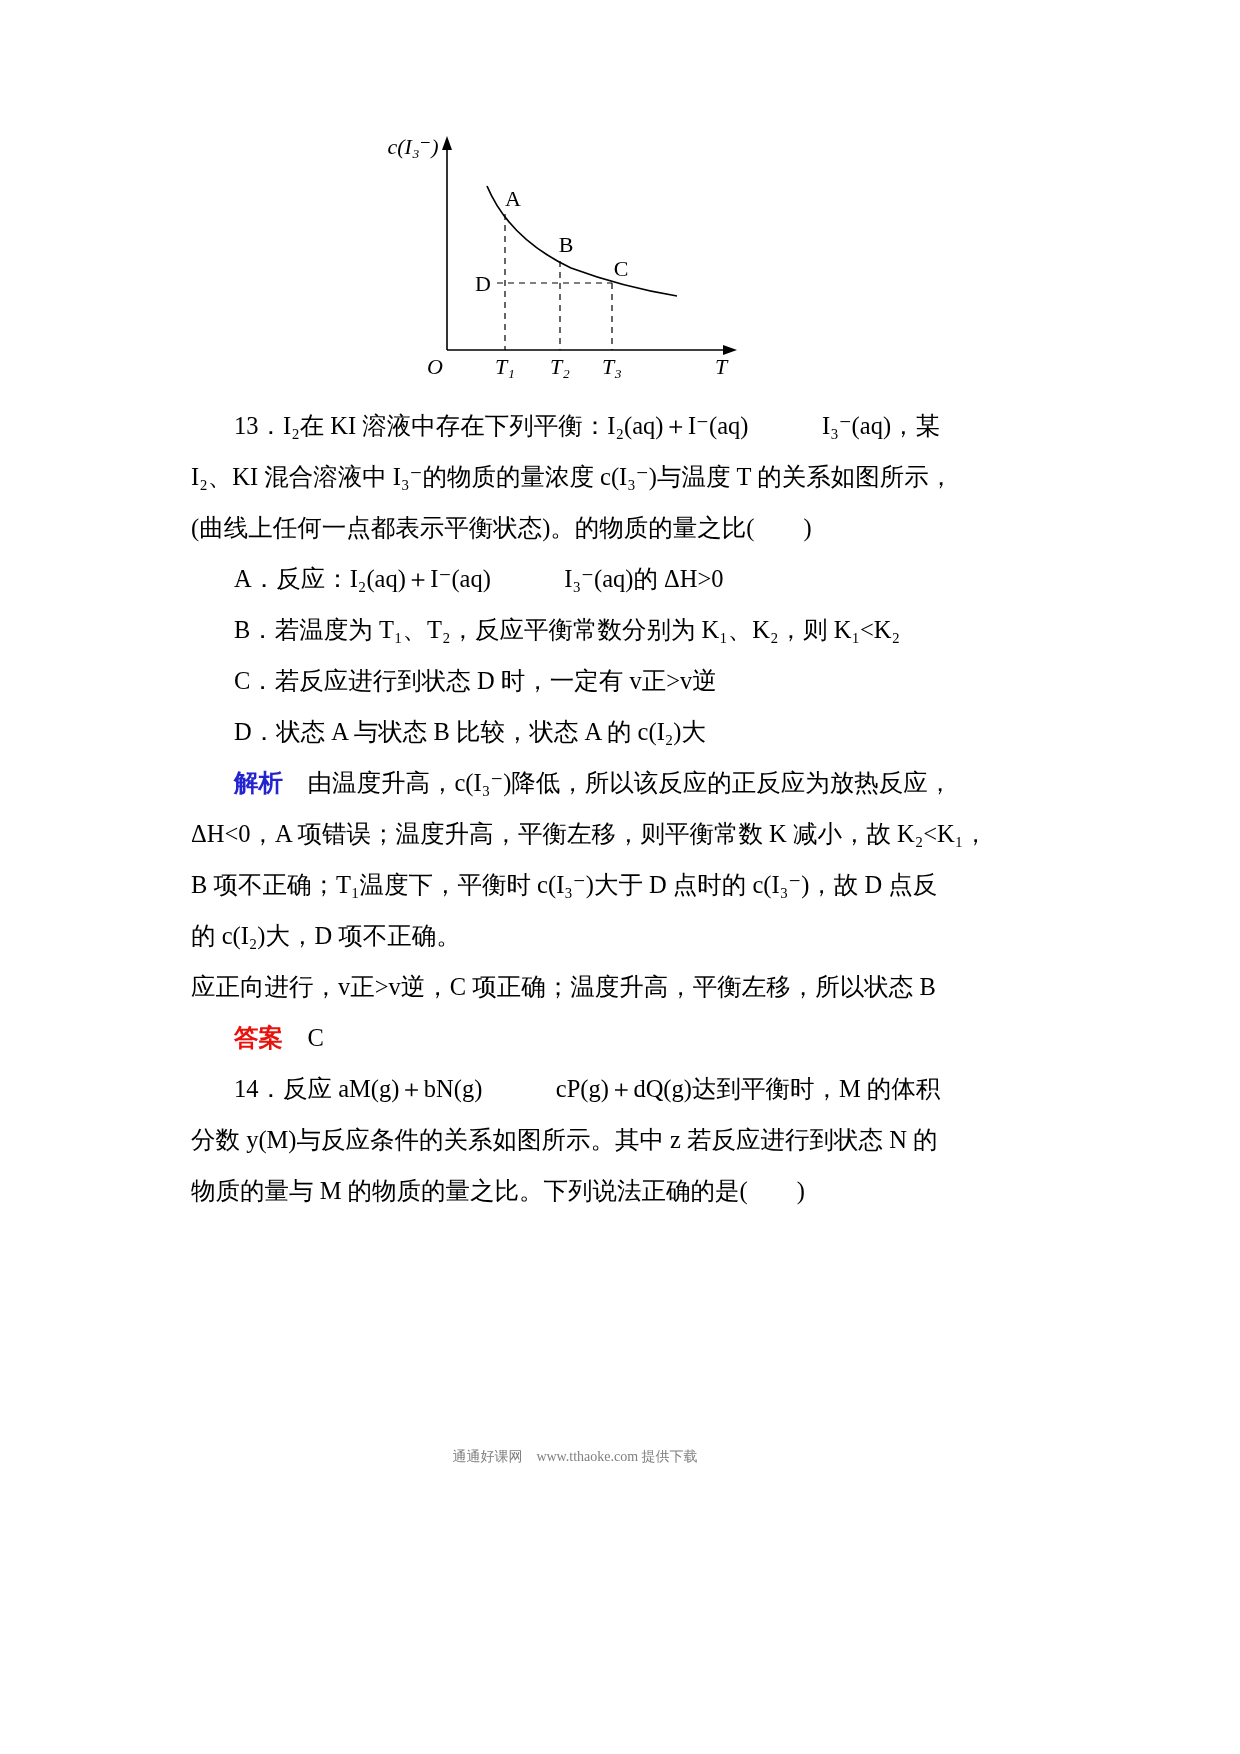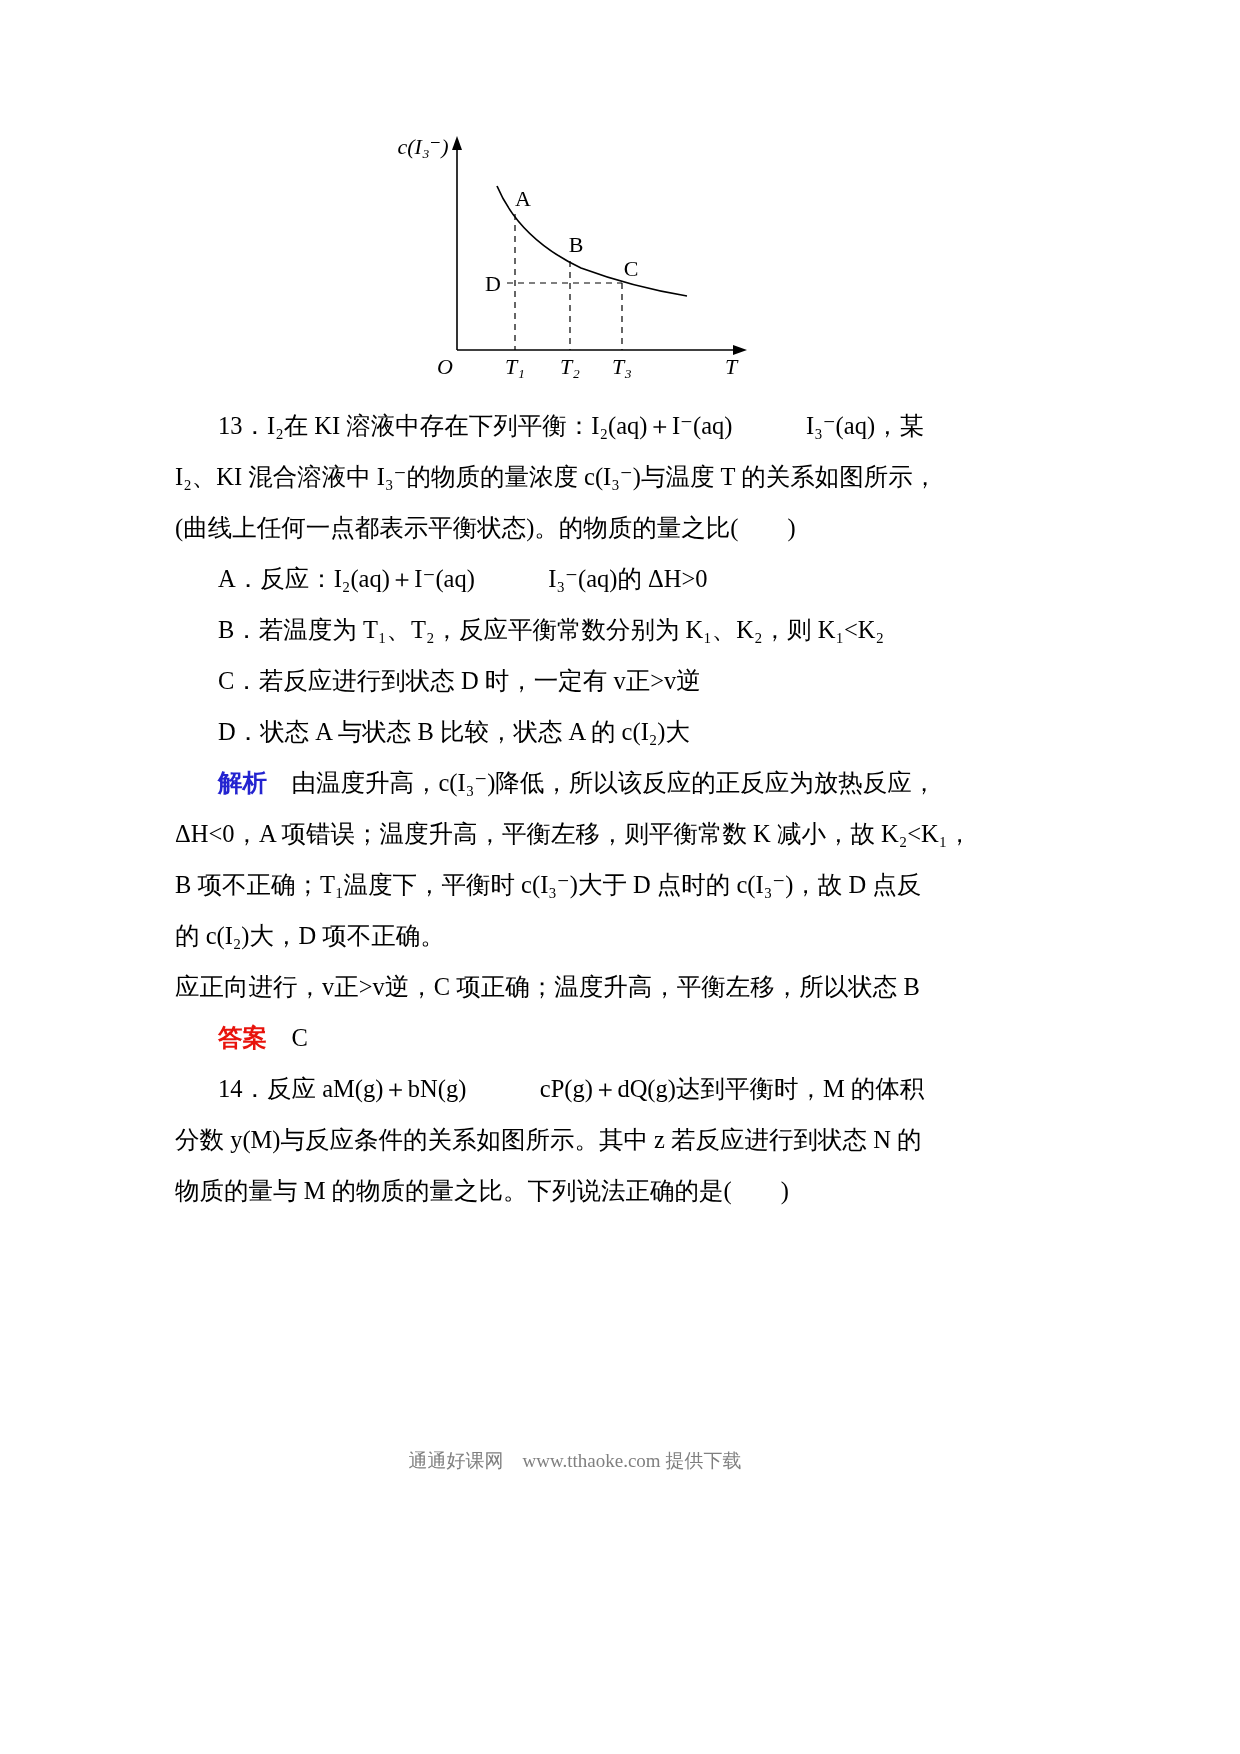--- a/index.html
+++ b/index.html
@@ -3,41 +3,41 @@
 <meta charset="utf-8">
 <style>
   html,body{margin:0;padding:0;}
   body{
     width:1240px;height:1754px;background:#ffffff;color:#000;
     font-family:"Liberation Serif","DejaVu Serif",serif;
     position:relative;overflow:hidden;
   }
   .page{position:absolute;inset:0;}
   
-  .figure{position:absolute;left:395px;top:128px;width:380px;height:268px;}
+  .figure{position:absolute;left:385px;top:128px;width:380px;height:268px;}
   .figure svg{display:block;}
   .axis{stroke:#000;stroke-width:1.6;fill:none;}
   .curve{stroke:#000;stroke-width:1.7;fill:none;}
   .dash{stroke:#000;stroke-width:1.2;fill:none;stroke-dasharray:6 5;}
   .svgtxt{font-family:"Liberation Serif","DejaVu Serif",serif;font-size:22px;fill:#000;}
   .svgtxt.it{font-style:italic;}
   
   .textblock{
     position:absolute;left:175px;top:400px;width:800px;
     font-size:24.5px;
   }
-  .line{height:51px;line-height:51px;white-space:nowrap;}
+  .line{height:51px;line-height:51px;white-space:nowrap;margin-left:16px;}
   .indent{padding-left:43px;}
   .kw{font-family:Liberation Sans, sans-serif;font-weight:bold;}
   .kw.blue{color:#2323d0;}
   .kw.red{color:#e8130c;text-align:right;}
   
   .footer{
     position:absolute;left:175px;top:1448px;width:800px;
-    text-align:center;font-size:19px;color:#7f7f7f;
+    text-align:center;font-size:14px;color:#7f7f7f;
     font-family:"Liberation Serif","DejaVu Serif",serif;
   }
 </style>
 </head>
 <body>
 
 <div class="page">
 
   <div class="figure">
     <svg width="380" height="268" viewBox="0 0 380 268">

